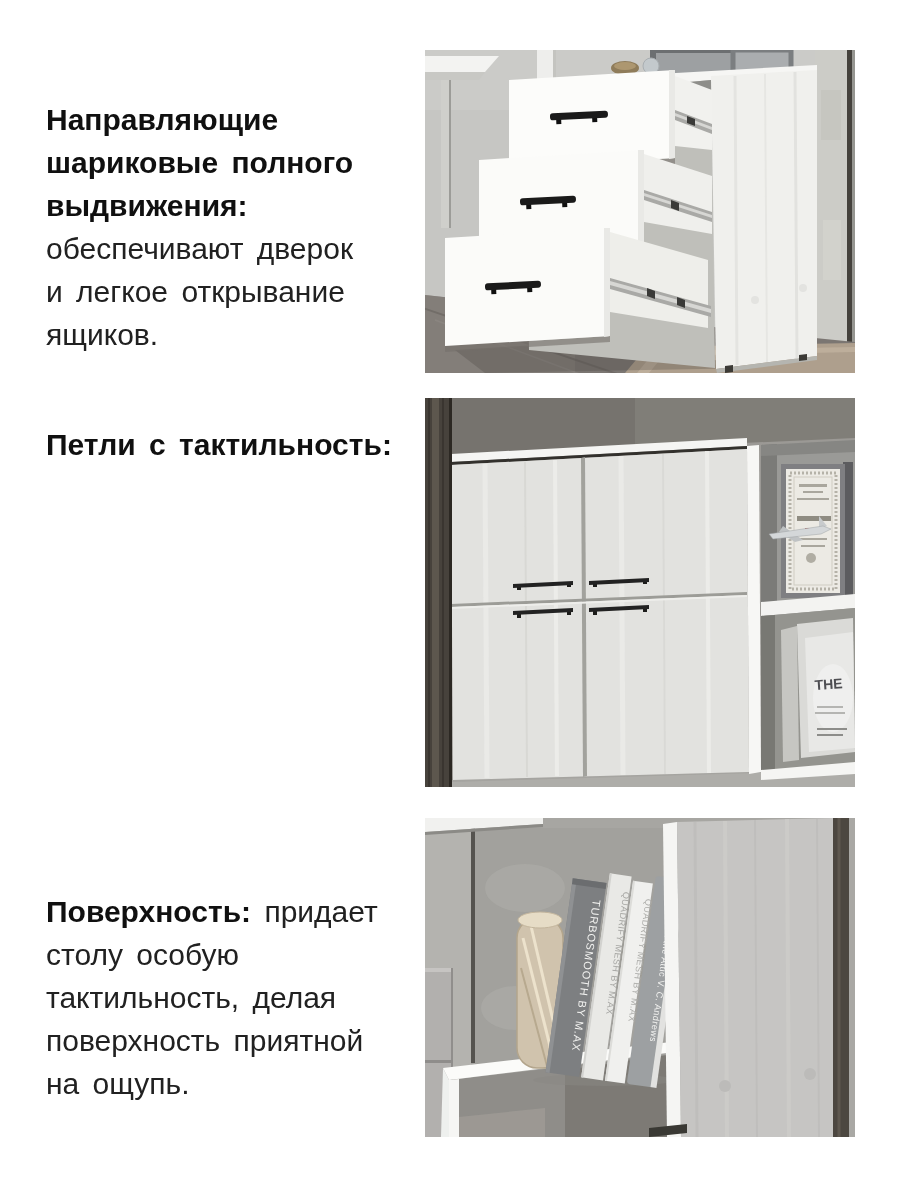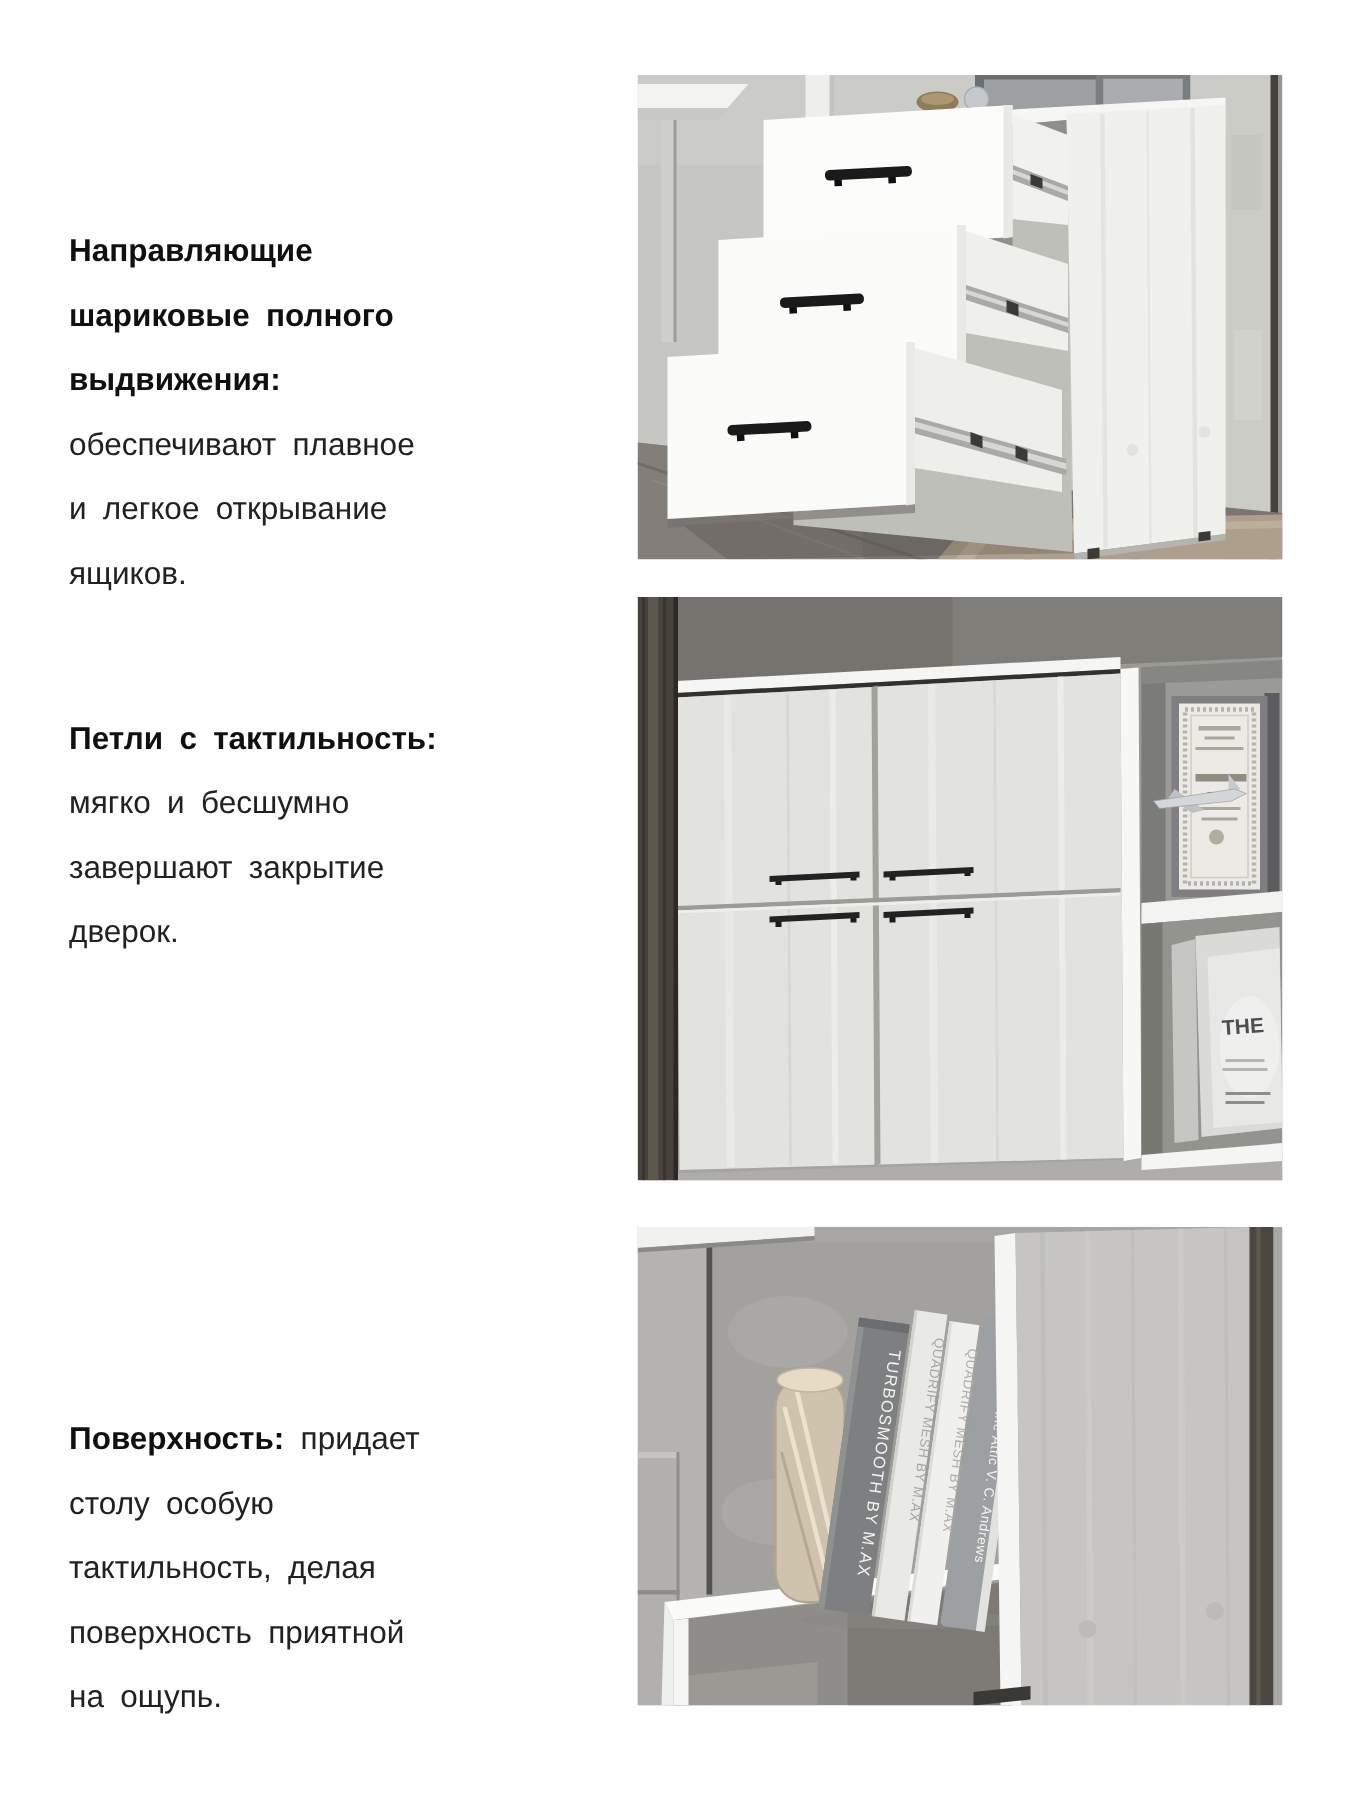--- a/index.html
+++ b/index.html
@@ -2,52 +2,49 @@
 <html><head>
 <meta charset="utf-8">
 <style>
   html,body{margin:0;padding:0;background:#ffffff;}
   .page{
     position:relative;width:900px;height:1200px;background:#ffffff;
     font-family:"Liberation Sans","DejaVu Sans",sans-serif;overflow:hidden;
   }
   .text-block{
     position:absolute;left:46px;width:382px;
-    font-size:21px;line-height:43px;color:#1f1f1f;
-    word-spacing:5px;letter-spacing:0;margin-top:48px;
+    font-size:30px;line-height:43px;color:#1f1f1f;
+    word-spacing:5px;letter-spacing:0;
   }
   .text-block .heading{font-weight:700;color:#101010;white-space:pre-line;}
   .text-block .body{font-weight:400;color:#212121;white-space:pre-line;}
   .inline{display:inline;}
   .photo{position:absolute;left:425px;width:430px;overflow:hidden;}
   .photo svg{display:block;width:100%;height:100%;}
   #photo-drawers{top:50px;height:323px;}
   #photo-doors{top:398px;height:389px;}
   #photo-books{top:818px;height:319px;}
   svg text{font-family:"Liberation Sans","DejaVu Sans",sans-serif;}
 </style>
 </head>
 <body>
 
 <div class="page">
 
   <div class="text-block" style="top:98px">
     <div class="heading">Направляющие
 шариковые полного
 выдвижения:</div>
-    <div class="body">обеспечивают плавное
+    <div class="body">обеспечивают дверок
 и легкое открывание
 ящиков.</div>
   </div>
 
   <div class="text-block" style="top:423px">
     <div class="heading">Петли с тактильность:</div>
-    <div class="body">мягко и бесшумно
-завершают закрытие
-дверок.</div>
   </div>
 
 
   <div class="text-block" style="top:890px">
     <span class="heading inline">Поверхность:</span><span class="body inline"> придает
 столу особую
 тактильность, делая
 поверхность приятной
 на ощупь.</span>
   </div>

